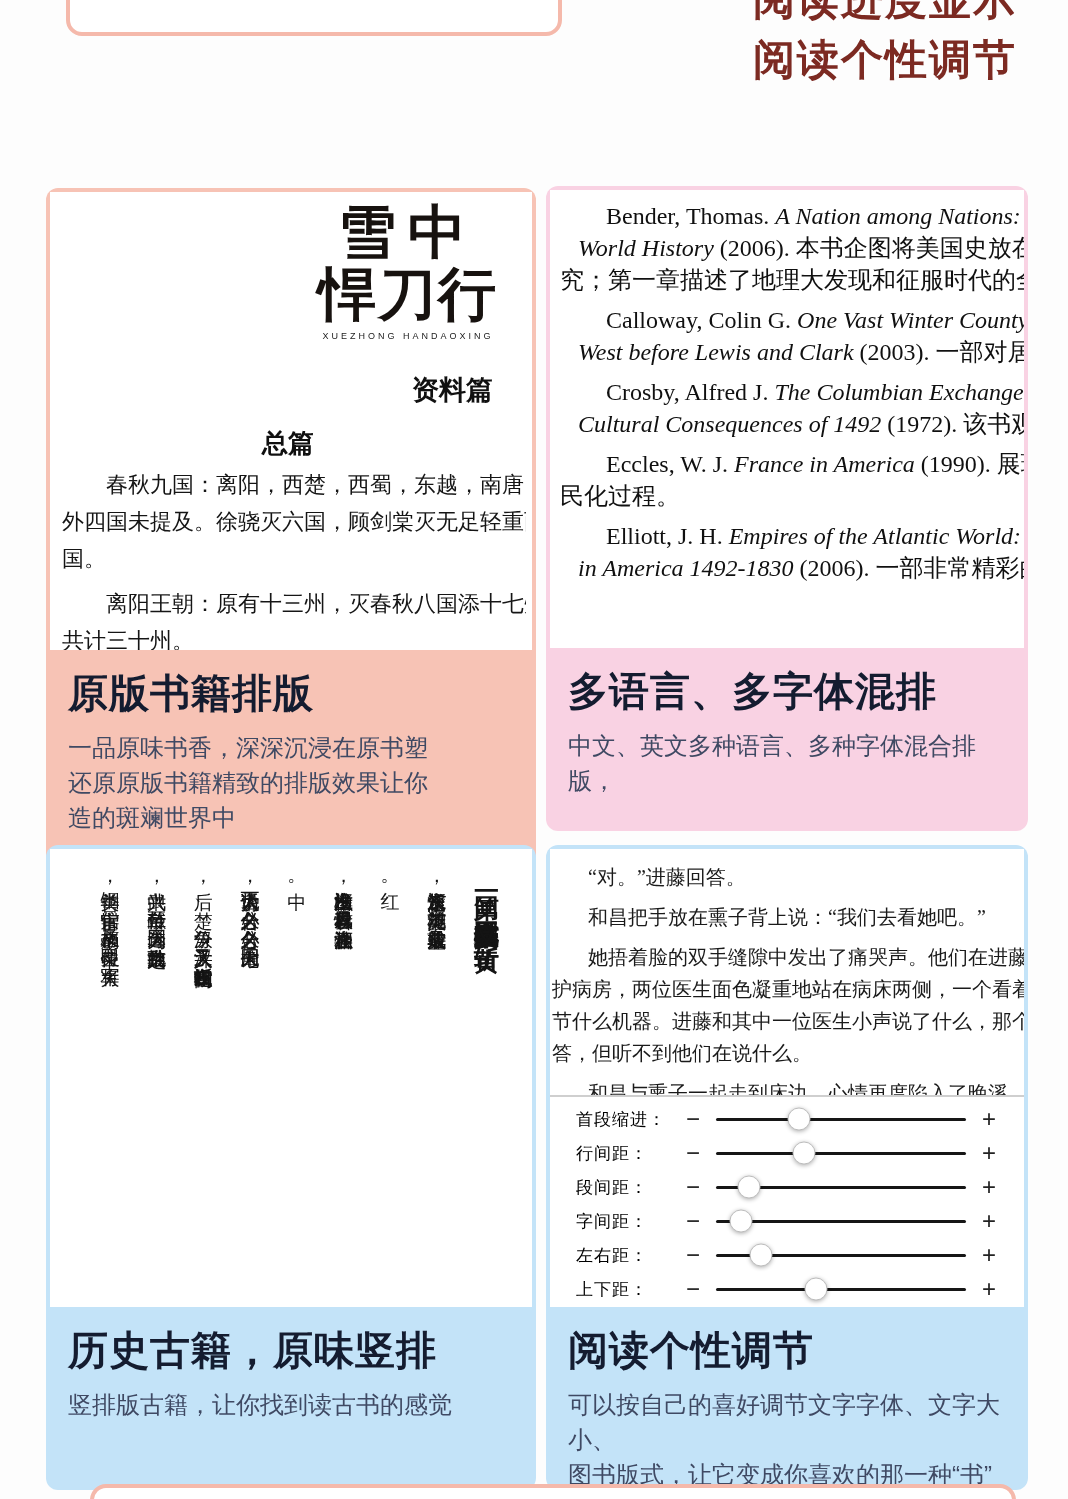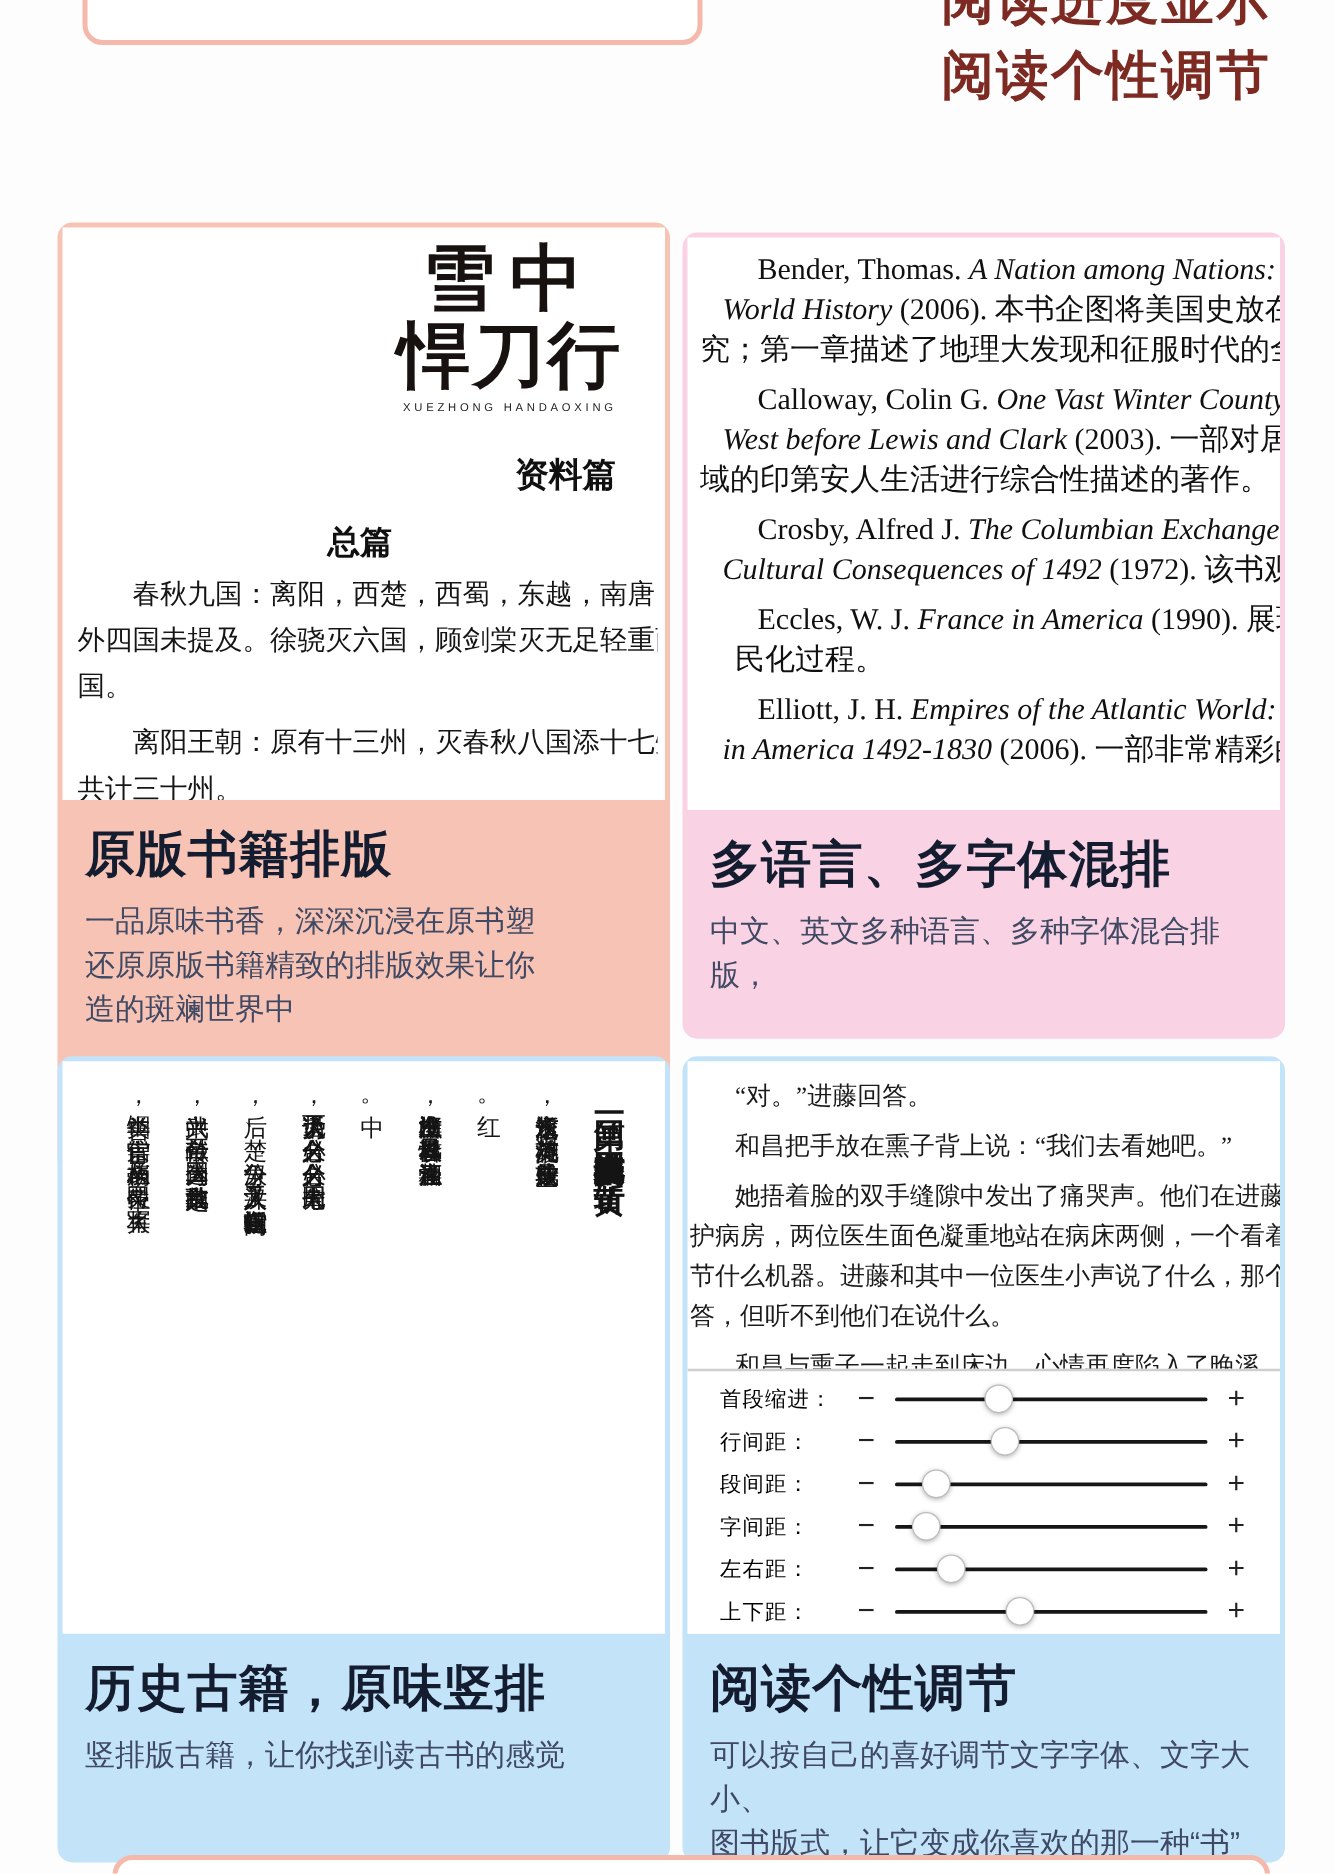--- a/index.html
+++ b/index.html
@@ -12,21 +12,21 @@
   .hdr2{top:32px;}
 
   
   .partial-top{position:absolute;left:66px;top:-66px;width:488px;height:94px;background:#fff;
                border:4px solid #f5b9ab;border-radius:16px;}
   .partial-bottom{position:absolute;left:90px;top:1484px;width:918px;height:60px;background:#fff;
                   border:4px solid #f5b9ab;border-radius:16px;}
 
   
   .card{position:absolute;border-radius:12px;overflow:hidden;}
-  #card1{left:46px;top:178px;width:490px;height:761px;background:#f7c3b5;}
+  #card1{left:46px;top:188px;width:490px;height:761px;background:#f7c3b5;}
   #card2{left:546px;top:186px;width:482px;height:645px;background:#f9d2e3;}
   #card3{left:46px;top:845px;width:490px;height:645px;background:#c3e3f8;}
   #card4{left:546px;top:845px;width:482px;height:645px;background:#c3e3f8;}
   .card .content{position:absolute;left:4px;top:4px;right:4px;height:458px;background:#fff;overflow:hidden;}
   .footer{position:absolute;left:0;right:0;top:462px;bottom:0;padding:16px 18px 0 22px;}
   .footer-title{font-size:40px;font-weight:700;color:#141c30;margin-bottom:9px;letter-spacing:1px;}
   .footer-desc{font-size:24px;line-height:35px;color:#3f4963;}
 
   
   .logo-wrap{position:absolute;top:10px;right:26px;width:196px;text-align:center;color:#17120f;
@@ -116,29 +116,28 @@
     <div class="content">
       <div class="biblio">
           <div class="bib-entry">
             <div class="bib-line" style="padding-left: 46px;"><span>Bender, Thomas. </span><em>A Nation among Nations: America's Pla</em></div>
             <div class="bib-line" style="padding-left: 18px;"><em>World History</em><span> (2006). 本书企图将美国史放在全球史的背景下</span></div>
             <div class="bib-line" style="padding-left: 0px;"><span>究；第一章描述了地理大发现和征服时代的全球背景。</span></div>
           </div>
           <div class="bib-entry">
             <div class="bib-line" style="padding-left: 46px;"><span>Calloway, Colin G. </span><em>One Vast Winter County: The Ame</em></div>
             <div class="bib-line" style="padding-left: 18px;"><em>West before Lewis and Clark</em><span> (2003). 一部对居住在北美一个区</span></div>
-            <div class="bib-line" style="padding-left: 0px;"><span>域的印第安人生活进行综合性描述的著作。</span></div>
           </div>
           <div class="bib-entry">
             <div class="bib-line" style="padding-left: 46px;"><span>Crosby, Alfred J. </span><em>The Columbian Exchange: Biologica</em></div>
             <div class="bib-line" style="padding-left: 18px;"><em>Cultural Consequences of 1492</em><span> (1972). 该书观察并研究跨越大</span></div>
           </div>
           <div class="bib-entry">
             <div class="bib-line" style="padding-left: 46px;"><span>Eccles, W. J. </span><em>France in America</em><span> (1990). 展现法国在北美</span></div>
-            <div class="bib-line" style="padding-left: 0px; margin-left: 28px;"><span>民化过程。</span></div>
+            <div class="bib-line" style="padding-left: 0px;"><span>民化过程。</span></div>
           </div>
           <div class="bib-entry">
             <div class="bib-line" style="padding-left: 46px;"><span>Elliott, J. H. </span><em>Empires of the Atlantic World: Britain and S</em></div>
             <div class="bib-line" style="padding-left: 18px;"><em>in America 1492-1830</em><span> (2006). 一部非常精彩的对两个新大陆帝</span></div>
           </div>
         </div>
     </div>
     <div class="footer">
       <div class="footer-title">多语言、多字体混排</div>
       <div class="footer-desc">

